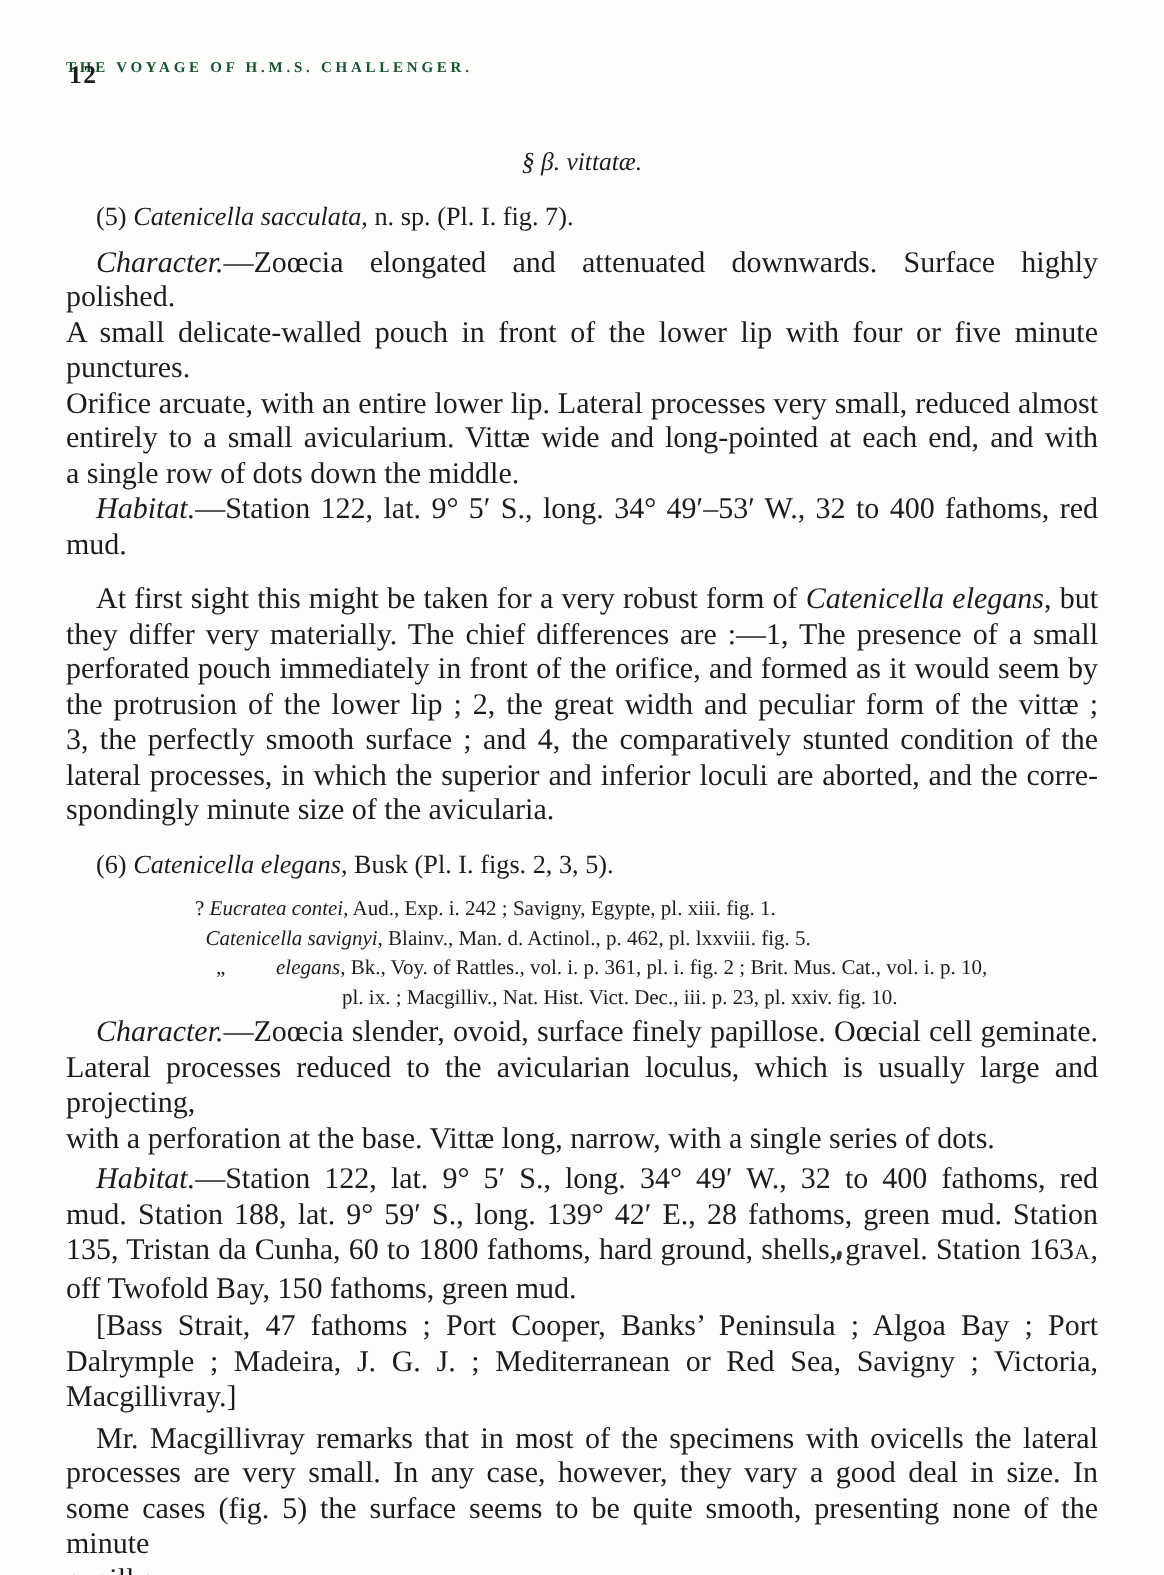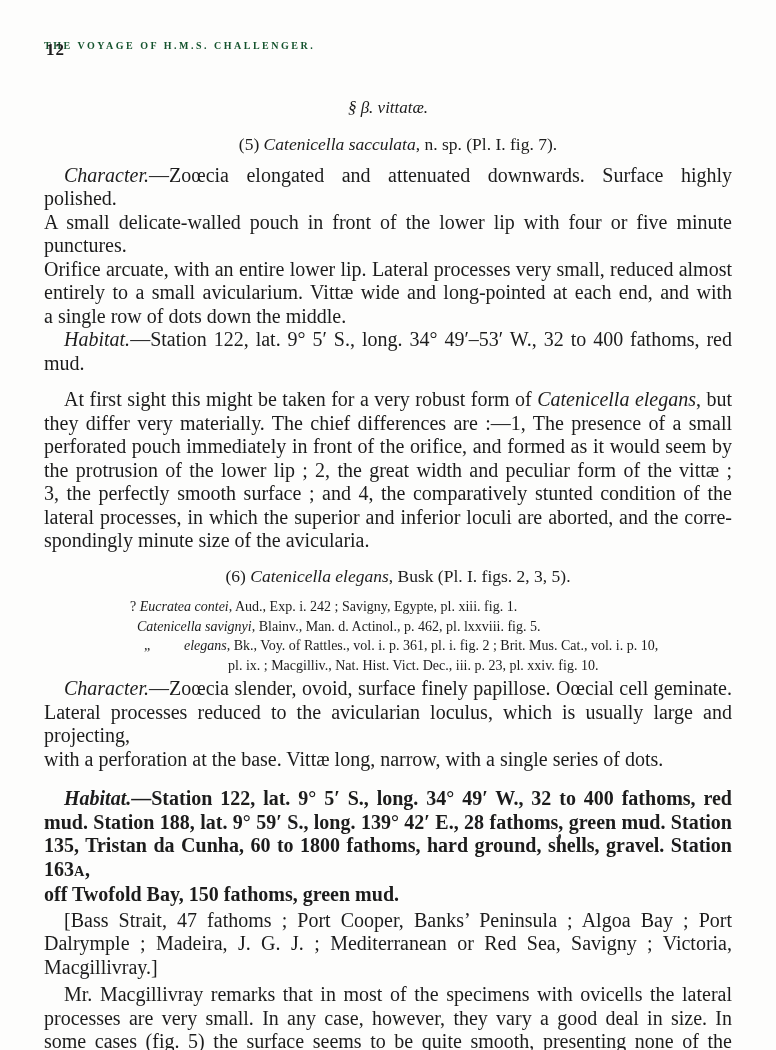--- a/index.html
+++ b/index.html
@@ -26,30 +26,30 @@
   .block { font-size:20px; }
   .line { line-height:23.5px; text-align:justify; text-align-last:justify; }
   .line.last { text-align-last:auto; }
   .para .line.first { text-indent:20px; }
 
   [data-name="section-heading"] {
     margin-top:96px; text-align:center; font-style:italic;
     font-size:17px; line-height:24px;
   }
   .species-heading { padding-left:20px; font-size:17.5px; line-height:26px; }
-  .species-heading .line { text-align:center; text-align-last:auto; }
+  .species-heading .line { text-align:left; text-align-last:auto; }
 
   [data-name="species-heading-5"]   { margin-top:13px; }
   [data-name="paragraph-character-5"] { margin-top:7px; }
   [data-name="paragraph-habitat-5"]   { margin-top:0; }
   [data-name="paragraph-discussion"]  { margin-top:13px; }
   [data-name="species-heading-6"]     { margin-top:12px; }
   [data-name="synonymy-list"]         { margin-top:9px; }
   [data-name="paragraph-character-6"] { margin-top:2px; }
-  [data-name="paragraph-habitat-6"]   { margin-top:16px;font-weight:bold; }
+  [data-name="paragraph-habitat-6"]   { margin-top:4px; }
   [data-name="paragraph-distribution"]{ margin-top:2px; }
   [data-name="paragraph-remarks"]     { margin-top:4px; }
 
   .syn { font-size:14px; }
   .syn .line {
     line-height:19.5px; text-align:left; text-align-last:auto;
     white-space:nowrap;
   }
   .syn .line:nth-child(1) { margin-left:86px; }
   .syn .line:nth-child(2) { margin-left:93px; }

